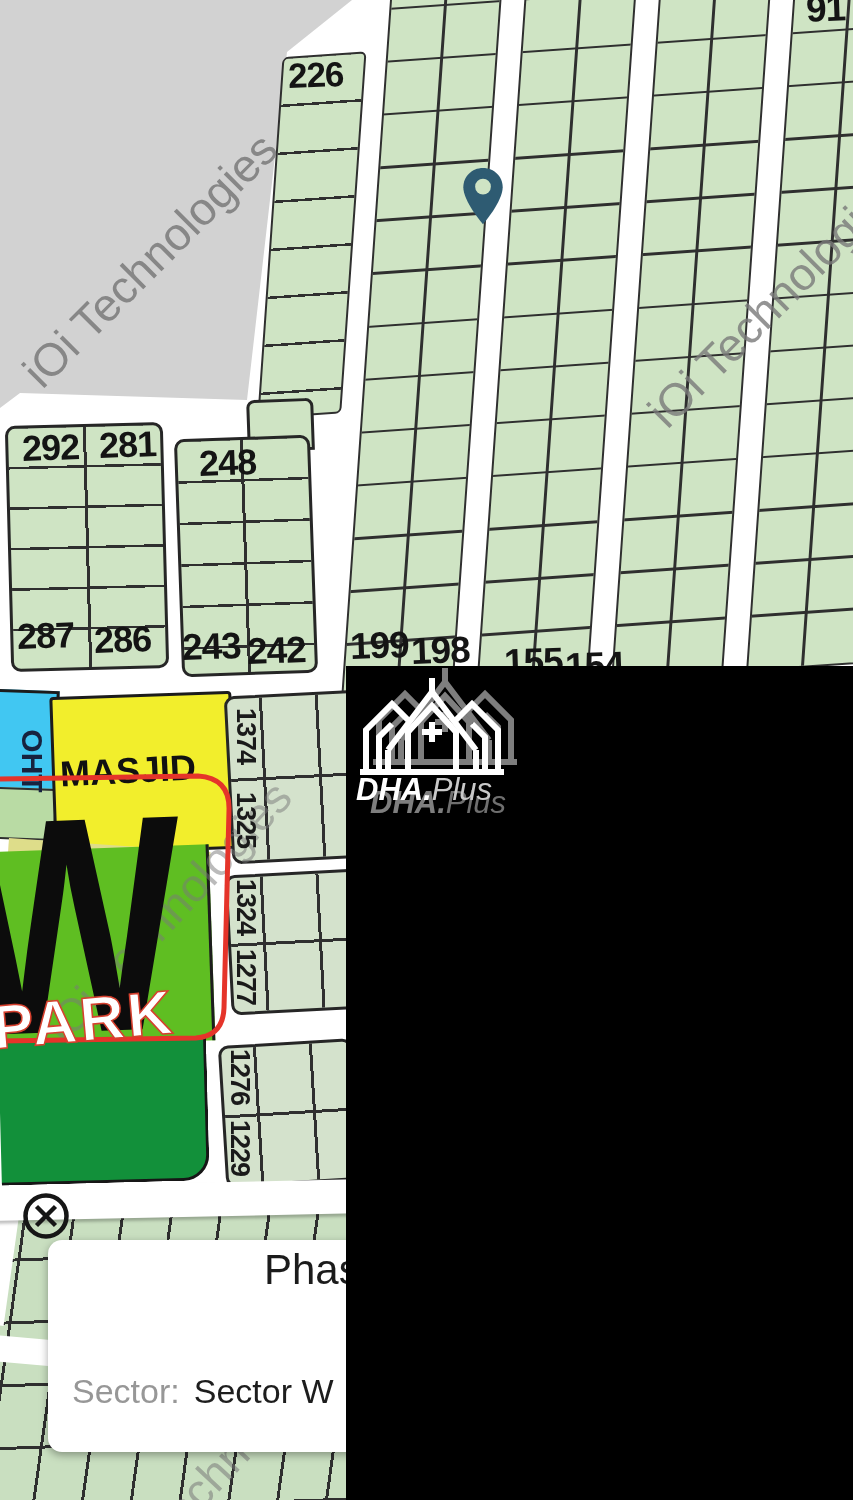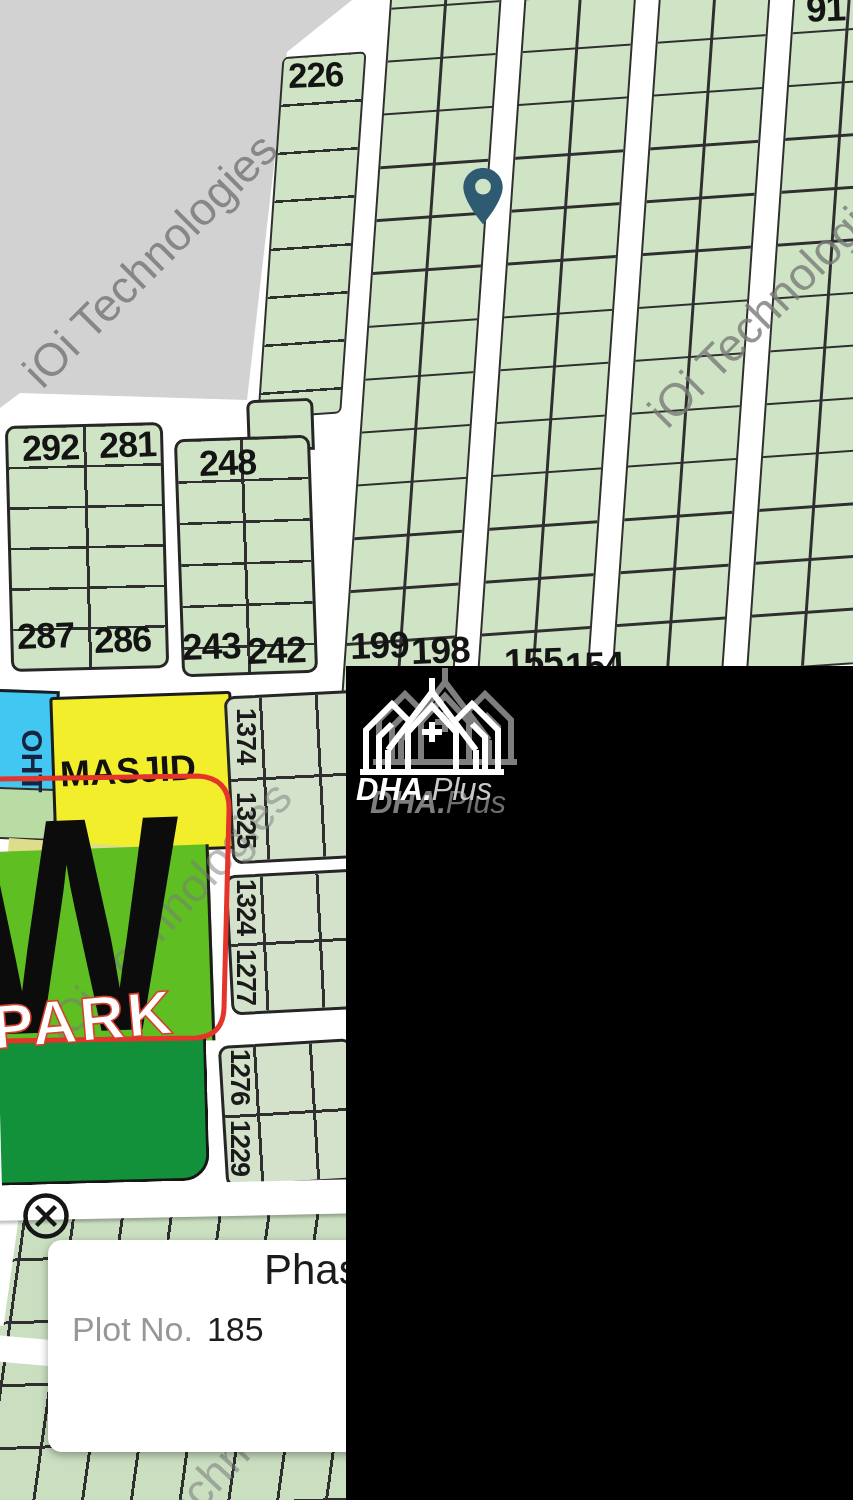--- a/index.html
+++ b/index.html
@@ -206,22 +206,22 @@
   <div class="vnum" id="v1276">1276</div>
   <div class="vnum" id="v1229">1229</div>
 
   <div id="botgrid"></div>
   <div id="leftroad"></div>
   <div id="smallroad"></div>
   <div id="roadband"></div>
 
   <div id="card">
     <div id="cardtitle">Phas</div>
-    <div class="crow" id="crow1">
-      <span class="clabel">Plot No.</span><span class="cvalue">185</span>
+    <div class="crow" id="crow2">
+      <span class="clabel">Sector:</span><span class="cvalue">Sector W</span>
     </div>
   </div>
 
   <svg id="closebtn" viewBox="0 0 50 50">
     <circle cx="25" cy="25" r="20.5" stroke="#161616" stroke-width="4.5" fill="none"></circle>
     <line x1="15.5" y1="15.5" x2="34.5" y2="34.5" stroke="#161616" stroke-width="4.5"></line>
     <line x1="34.5" y1="15.5" x2="15.5" y2="34.5" stroke="#161616" stroke-width="4.5"></line>
   </svg>
 
   <div id="overlay"></div>

